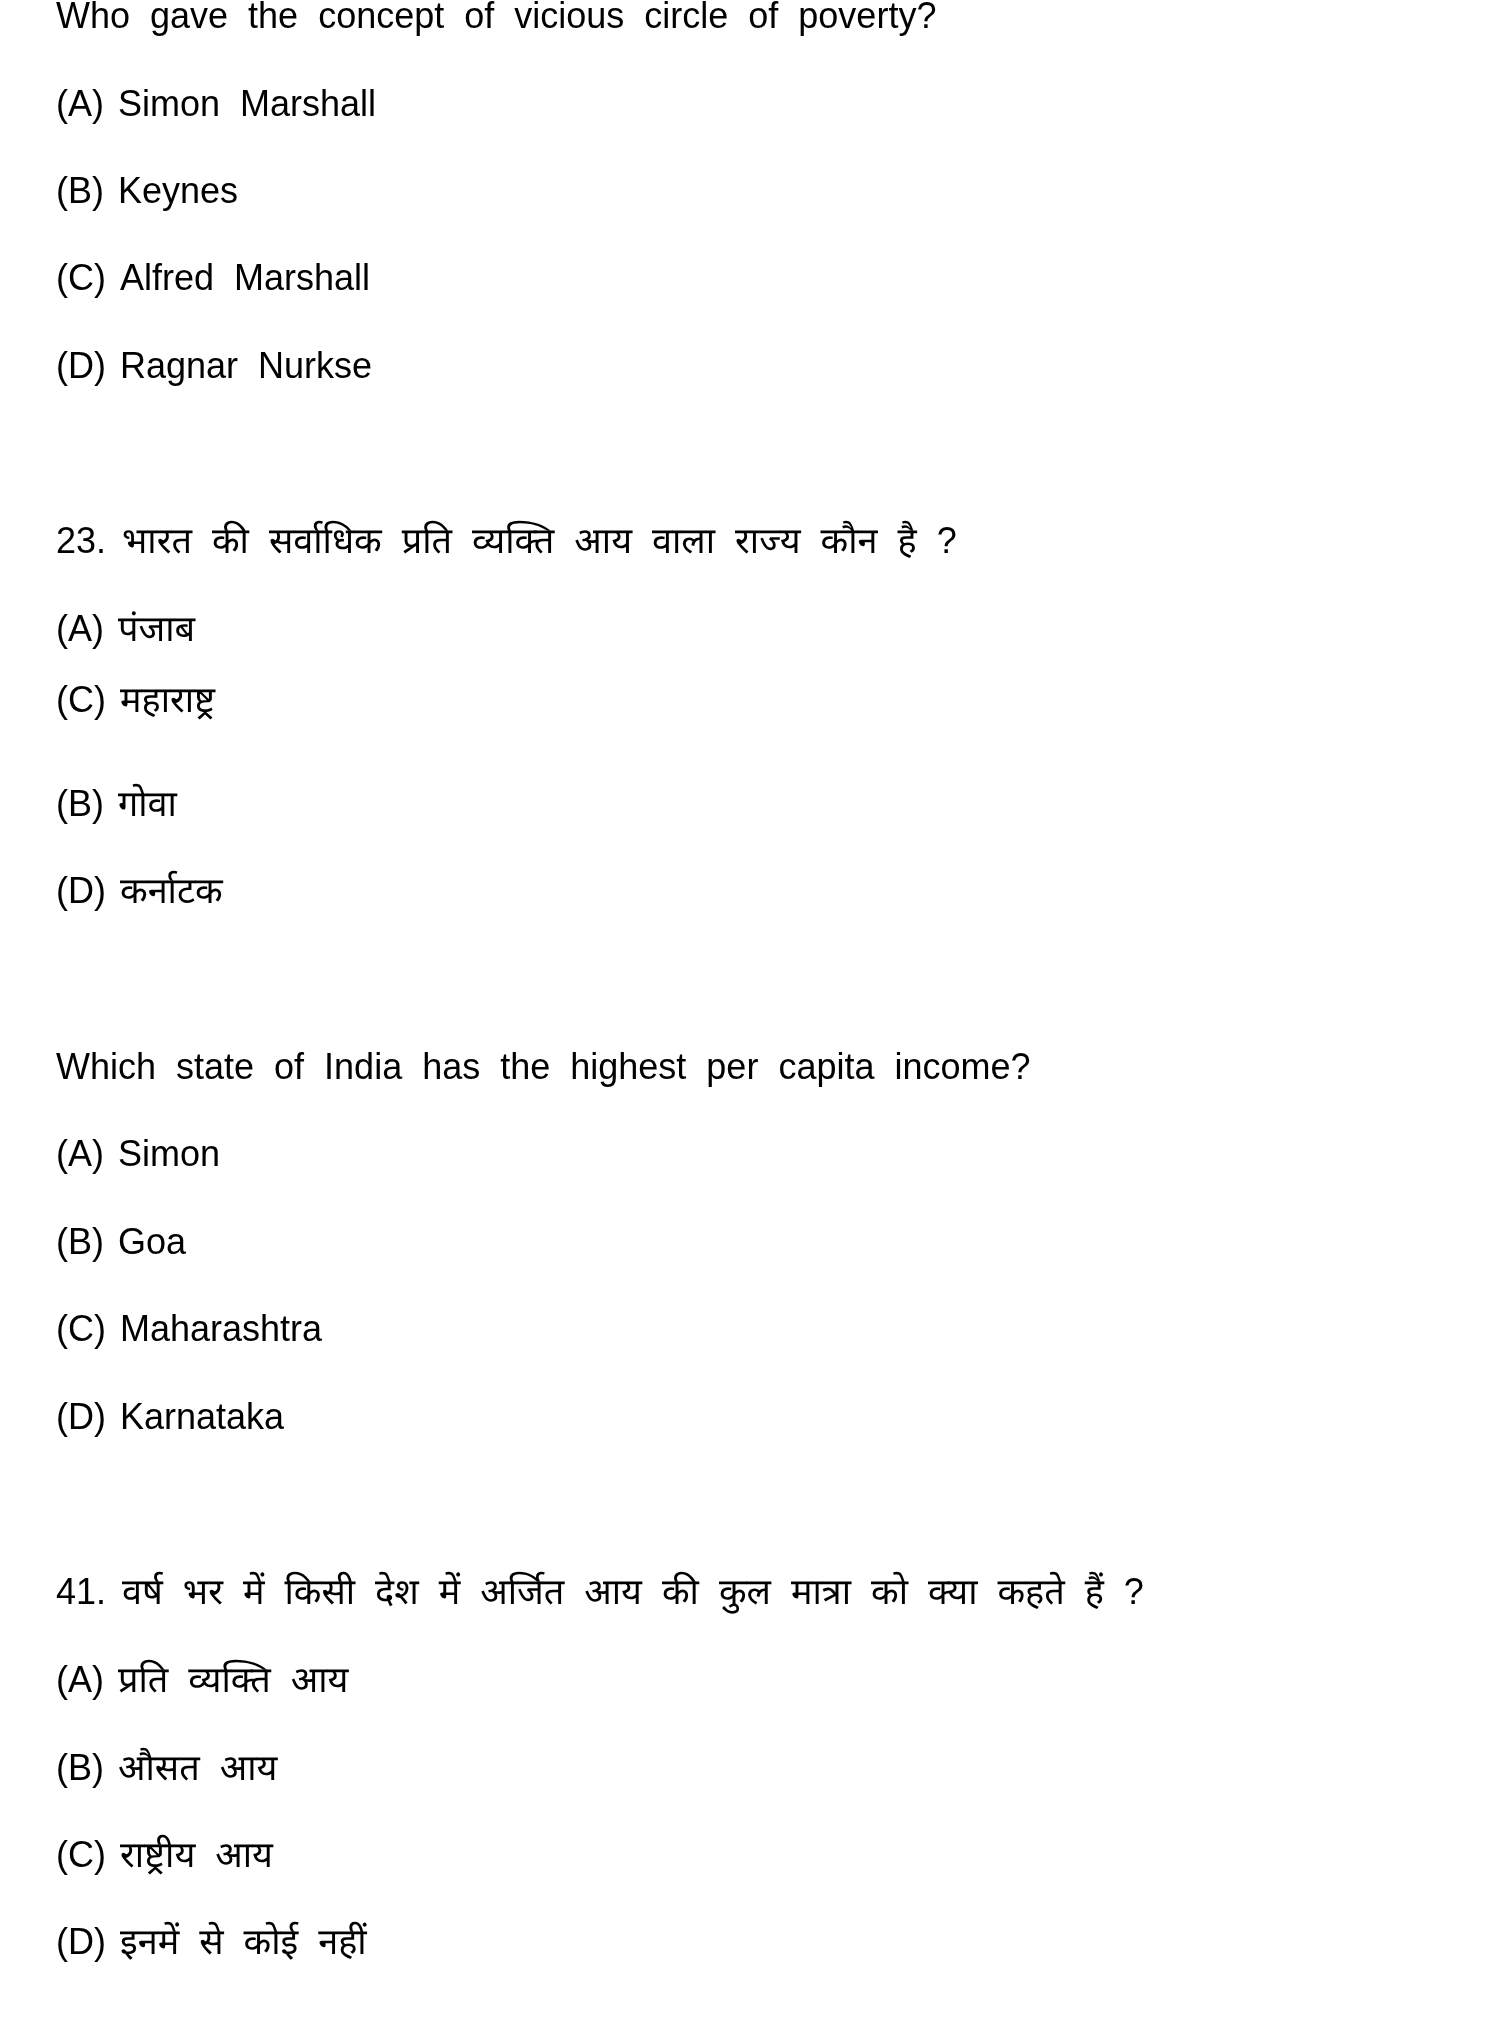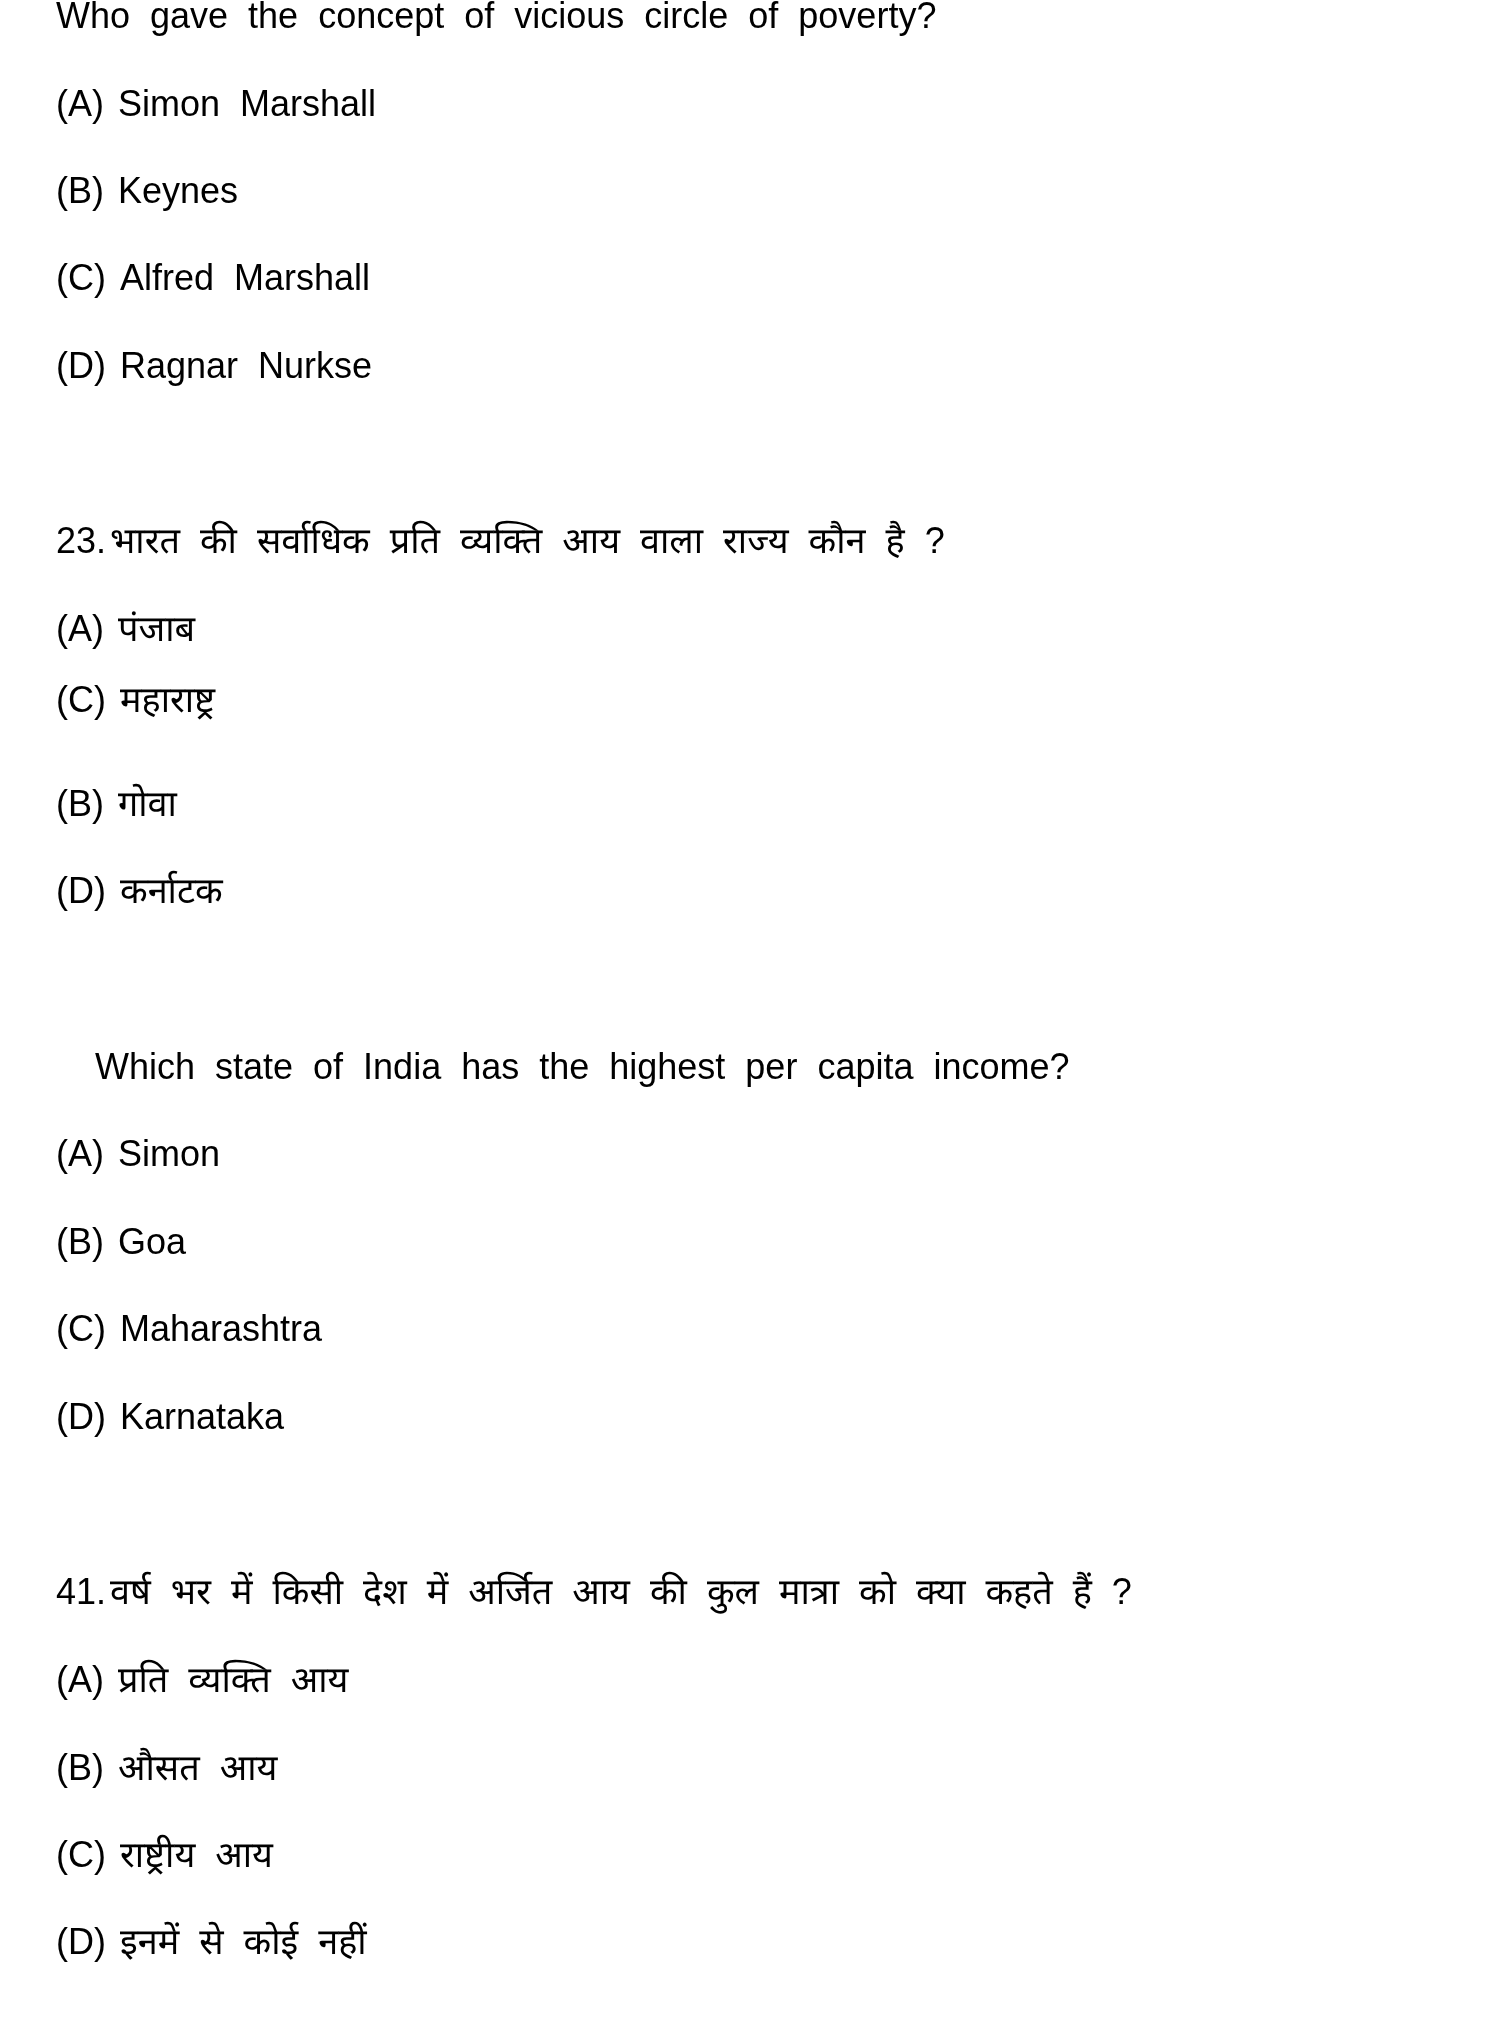--- a/index.html
+++ b/index.html
@@ -7,21 +7,21 @@
       width: 1505px; height: 2034px; position: relative; overflow: hidden;
       font-family: "Liberation Sans", "DejaVu Sans", sans-serif;
       color: #000000;
     }
     .line {
       position: absolute; left: 56px;
       font-size: 36px; line-height: 44px; white-space: nowrap;
       word-spacing: 10px;
     }
     .opt-label { display: inline-block; margin-right: 14px; }
-    .q-num { margin-right: 4px; }
+    .q-num { margin-right: 16px; }
   </style>
 </head>
 <body>
 
 <div class="line" style="top:-6px;">
   <span>Who gave the concept of vicious circle of poverty?</span>
 </div>
 <div class="line" style="top:82px;">
   <span class="opt-label">(A)</span><span>Simon Marshall</span>
 </div>
@@ -44,21 +44,21 @@
 <div class="line" style="top:678px;">
   <span class="opt-label">(C)</span><span>महाराष्ट्र</span>
 </div>
 <div class="line" style="top:782px;">
   <span class="opt-label">(B)</span><span>गोवा</span>
 </div>
 <div class="line" style="top:869px;">
   <span class="opt-label">(D)</span><span>कर्नाटक</span>
 </div>
 
-<div class="line" style="top:1045px;margin-left:39px;">
+<div class="line" style="top:1045px;">
   <span>Which state of India has the highest per capita income?</span>
 </div>
 <div class="line" style="top:1132px;">
   <span class="opt-label">(A)</span><span>Simon</span>
 </div>
 <div class="line" style="top:1220px;">
   <span class="opt-label">(B)</span><span>Goa</span>
 </div>
 <div class="line" style="top:1307px;">
   <span class="opt-label">(C)</span><span>Maharashtra</span>

